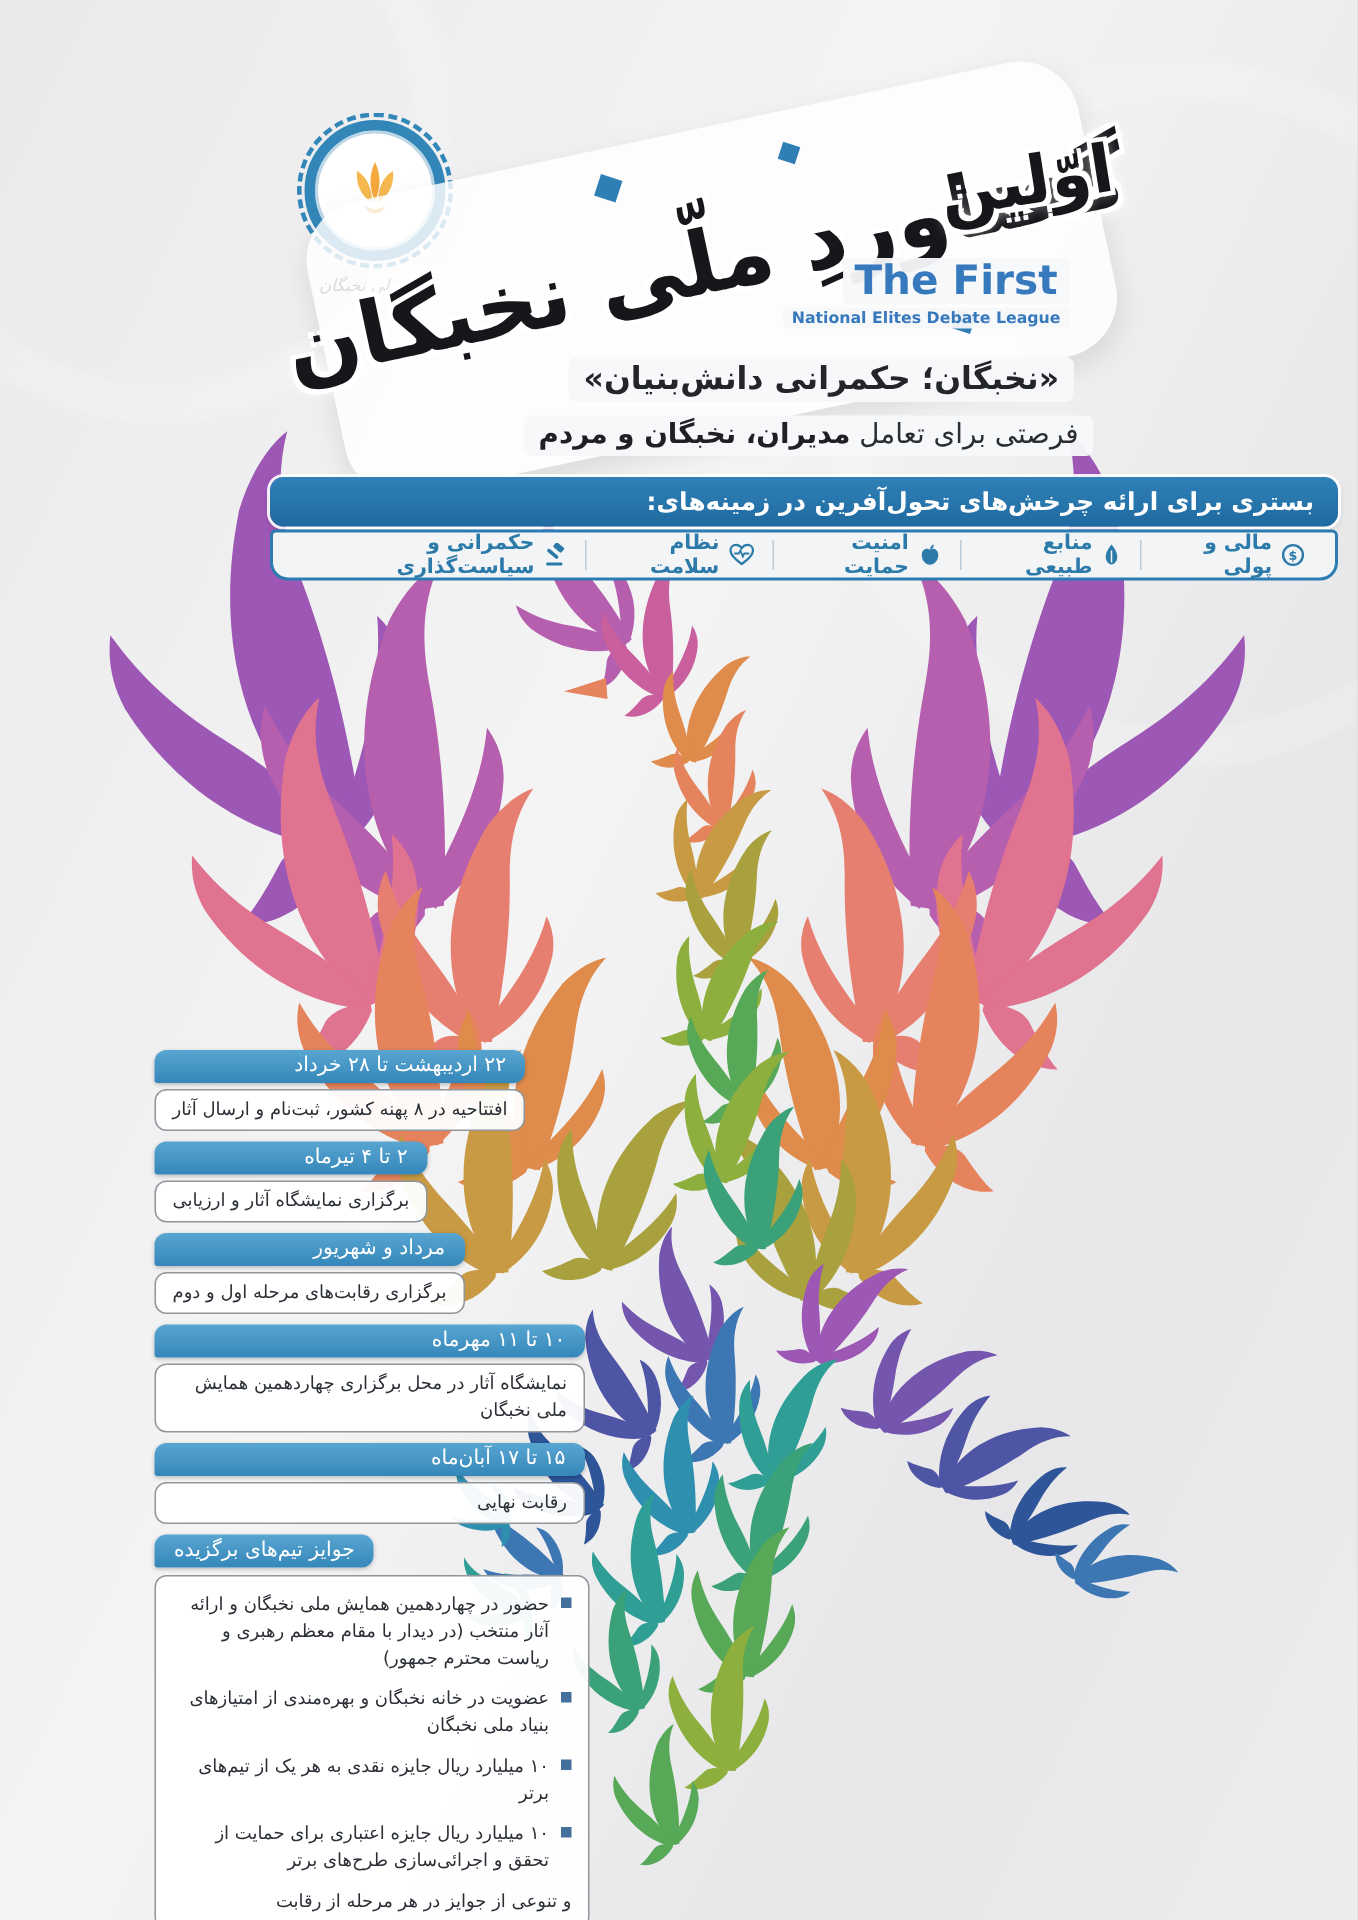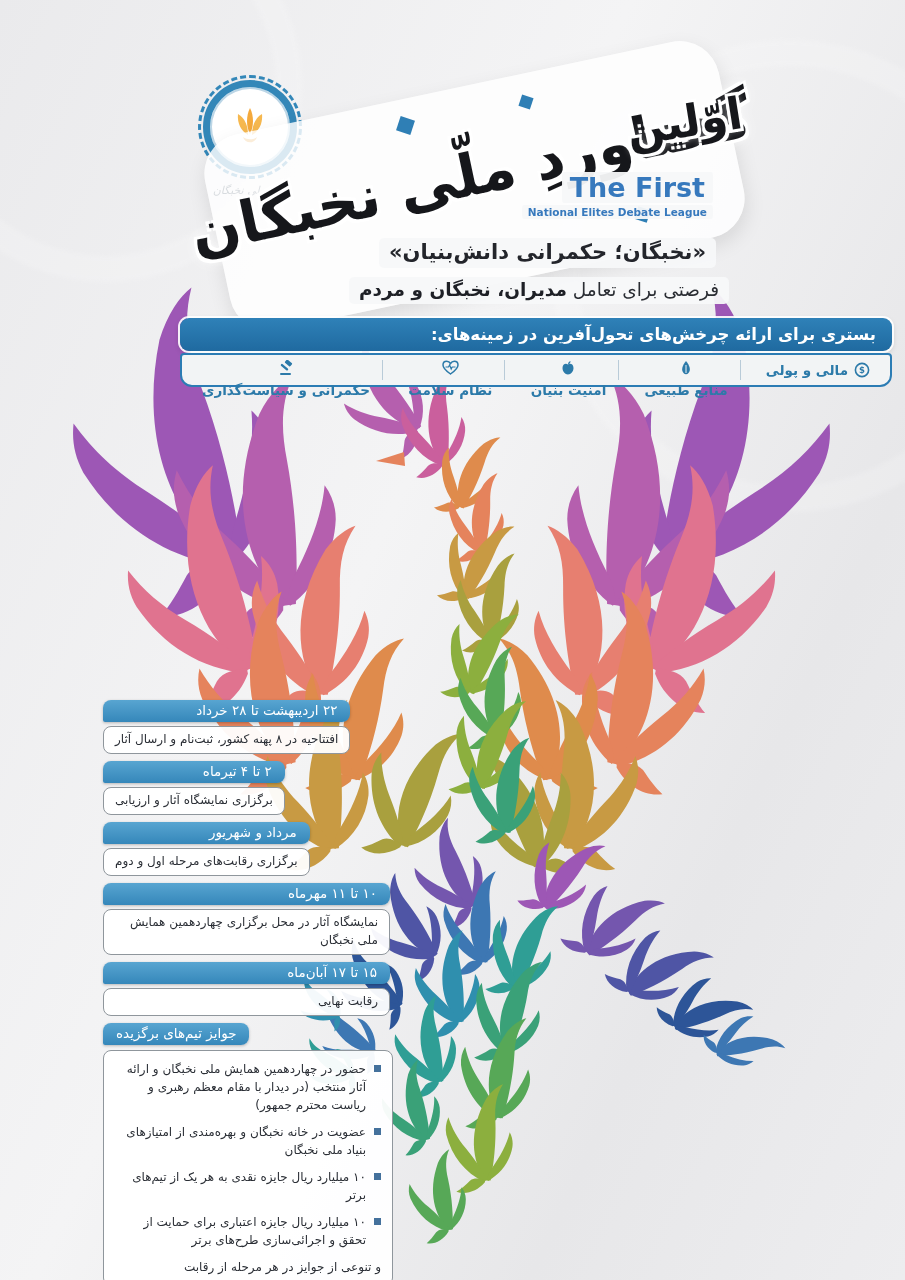--- a/index.html
+++ b/index.html
@@ -37,21 +37,21 @@
   .sub2 b{color:#1e2026;}
   
   .themes-bar{left:180px;top:318px;width:712px;height:33px;box-sizing:border-box;direction:rtl;
     background:linear-gradient(#2f81b8,#1f6aa0);border-radius:9px;color:#fff;display:flex;align-items:center;
     padding:5px 16px;font-size:16.5px;font-weight:bold;
     box-shadow:0 0 0 2px rgba(255,255,255,.9),0 2px 6px rgba(0,0,0,.18);}
   .themes-row{left:180px;top:353px;width:712px;height:34px;box-sizing:border-box;direction:rtl;
     background:#f2f4f5;border:2px solid #2c7cb4;border-radius:4px 4px 12px 12px;display:flex;align-items:center;
     justify-content:space-between;color:#2c7aa9;font-weight:bold;font-size:13.5px;padding:0 8px;}
   .theme{display:flex;align-items:center;gap:6px;padding:0 12px;height:20px;}
-  .theme:not(:first-child){border-right:1.5px solid #b9cbd8;flex-direction:column;}
+  .theme:not(:first-child){border-right:1.5px solid #b9cbd8;}
   .theme svg{flex:0 0 auto;}
   
   .rail{left:103px;top:700px;width:290px;display:flex;flex-direction:column;align-items:flex-start;}
   .t-badge{direction:rtl;background:linear-gradient(#58a5d1,#3587ba);color:#fff;font-weight:normal;
     font-size:13.5px;padding:2px 13px 4px;border-radius:8px 8px 8px 2px;box-shadow:0 1px 3px rgba(0,0,0,.25);}
   .t-body{direction:rtl;margin:4px 0 7px;background:rgba(255,255,255,.95);border:1px solid #8f969c;
     border-radius:8px;padding:3px 11px 5px;font-size:12px;color:#2b2f36;max-width:287px;box-sizing:border-box;
     line-height:1.5;}
   .p-box{direction:rtl;margin:5px 0 0;background:rgba(255,255,255,.95);border:1px solid #8f969c;
     border-radius:8px;padding:9px 11px;width:290px;box-sizing:border-box;font-size:12px;color:#2b2f36;
@@ -178,21 +178,21 @@
         <path d="M7,1 C11,6 12,10 9.5,13 C8,14.7 6,14.7 4.5,13 C2,10 3,6 7,1 Z" fill="#2c7aa9"></path>
         <path d="M7,5 L7,13" stroke="#f2f4f5" stroke-width="1"></path>
       </svg>
       <span>منابع طبیعی</span>
     </div>
     <div class="theme">
       <svg width="16" height="16" viewBox="0 0 16 16">
         <path d="M8,4.5 C10.5,2.8 13.5,4.5 13.5,8 C13.5,11.5 11,14.5 8,14.5 C5,14.5 2.5,11.5 2.5,8 C2.5,4.5 5.5,2.8 8,4.5 Z" fill="#2c7aa9"></path>
         <path d="M8,4.5 C8,2.8 9,1.5 10.5,1 C10.6,2.8 9.6,4 8,4.5 Z" fill="#2c7aa9"></path>
       </svg>
-      <span>امنیت بنیان</span>
+      <span>امنیت حمایت</span>
     </div>
     <div class="theme">
       <svg width="17" height="16" viewBox="0 0 17 16">
         <path d="M8.5,14 C3.5,10.5 1,7.8 1,5 C1,2.8 2.6,1.3 4.7,1.3 C6.2,1.3 7.7,2.2 8.5,3.5 C9.3,2.2 10.8,1.3 12.3,1.3 C14.4,1.3 16,2.8 16,5 C16,7.8 13.5,10.5 8.5,14 Z" fill="none" stroke="#2c7aa9" stroke-width="1.5"></path>
         <path d="M3.5,7 L6.5,7 L7.6,5 L9.2,9 L10.2,7 L13.5,7" fill="none" stroke="#2c7aa9" stroke-width="1.2"></path>
       </svg>
       <span>نظام سلامت</span>
     </div>
     <div class="theme">
       <svg width="16" height="16" viewBox="0 0 16 16">

